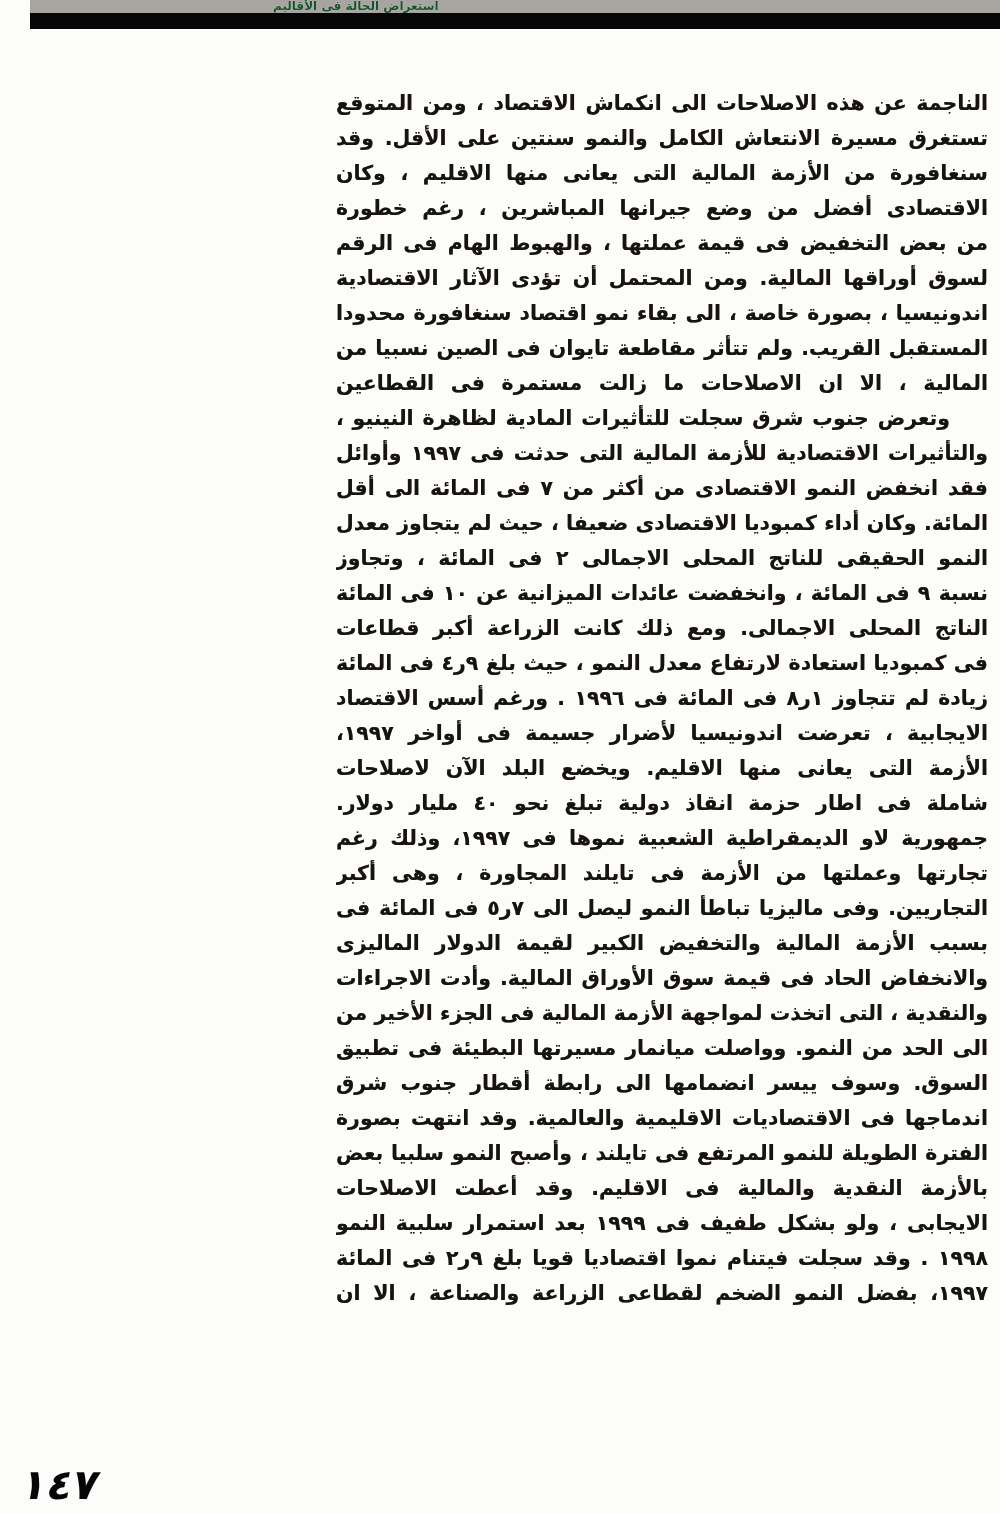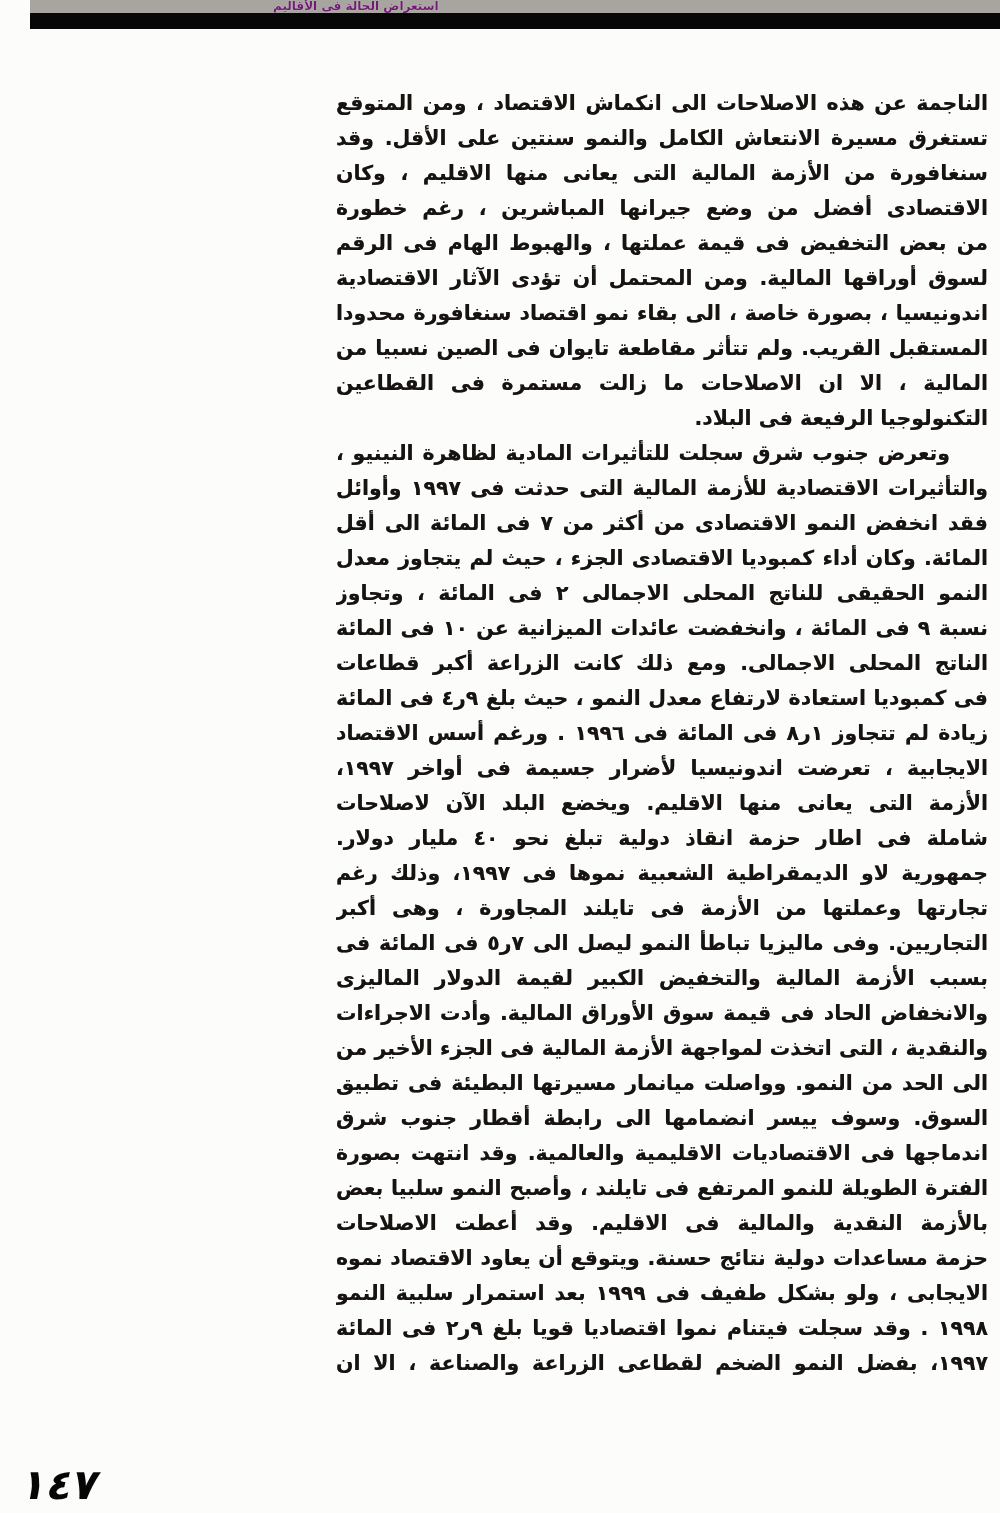--- a/index.html
+++ b/index.html
@@ -26,21 +26,21 @@
     background: #a8a5a0;
   }
   .header-title {
     position: absolute;
     top: -1px;
     left: 243px;
     height: 14px;
     line-height: 14px;
     font-size: 12px;
     font-weight: bold;
-    color: #701a75;
+    color: #14532d;
     direction: rtl;
     white-space: nowrap;
     text-shadow: 0 0 1px #e8e6e2;
   }
   .header-bar {
     position: absolute;
     top: 13px;
     left: 30px;
     right: 0;
     height: 16px;
@@ -99,45 +99,43 @@
 
   <div class="line line-body">الناجمة عن هذه الاصلاحات الى انكماش الاقتصاد ، ومن المتوقع أن</div>
       <div class="line line-body">تستغرق مسيرة الانتعاش الكامل والنمو سنتين على الأقل. وقد خرجت</div>
       <div class="line line-body">سنغافورة من الأزمة المالية التى يعانى منها الاقليم ، وكان وضعها</div>
       <div class="line line-body">الاقتصادى أفضل من وضع جيرانها المباشرين ، رغم خطورة معاناتها</div>
       <div class="line line-body">من بعض التخفيض فى قيمة عملتها ، والهبوط الهام فى الرقم الدليلى</div>
       <div class="line line-body">لسوق أوراقها المالية. ومن المحتمل أن تؤدى الآثار الاقتصادية الوافدة من</div>
       <div class="line line-body">اندونيسيا ، بصورة خاصة ، الى بقاء نمو اقتصاد سنغافورة محدودا فى</div>
       <div class="line line-body">المستقبل القريب. ولم تتأثر مقاطعة تايوان فى الصين نسبيا من الأزمة</div>
       <div class="line line-body">المالية ، الا ان الاصلاحات ما زالت مستمرة فى القطاعين المصرفى</div>
-      <div class="line line-para-end">التكنولوجيا الرفيعة فى البلاد.</div>
       <div class="line line-para-start">وتعرض جنوب شرق سجلت للتأثيرات المادية لظاهرة النينيو ،</div>
       <div class="line line-body">والتأثيرات الاقتصادية للأزمة المالية التى حدثت فى ١٩٩٧ وأوائل ١٩٩٨ .</div>
       <div class="line line-body">فقد انخفض النمو الاقتصادى من أكثر من ٧ فى المائة الى أقل من ٤ فى</div>
-      <div class="line line-body">المائة. وكان أداء كمبوديا الاقتصادى الجزء ، حيث لم يتجاوز معدل</div>
+      <div class="line line-body">المائة. وكان أداء كمبوديا الاقتصادى ضعيفا ، حيث لم يتجاوز معدل</div>
       <div class="line line-body">النمو الحقيقى للناتج المحلى الاجمالى ٢ فى المائة ، وتجاوز التضخم</div>
       <div class="line line-body">نسبة ٩ فى المائة ، وانخفضت عائدات الميزانية عن ١٠ فى المائة من</div>
       <div class="line line-body">الناتج المحلى الاجمالى. ومع ذلك كانت الزراعة أكبر قطاعات الاقتصاد</div>
       <div class="line line-body">فى كمبوديا استعادة لارتفاع معدل النمو ، حيث بلغ ٩ر٤ فى المائة بعد</div>
       <div class="line line-body">زيادة لم تتجاوز ١ر٨ فى المائة فى ١٩٩٦ . ورغم أسس الاقتصاد الكلى</div>
       <div class="line line-body">الايجابية ، تعرضت اندونيسيا لأضرار جسيمة فى أواخر ١٩٩٧، بسبب</div>
       <div class="line line-body">الأزمة التى يعانى منها الاقليم. ويخضع البلد الآن لاصلاحات اقتصادية</div>
       <div class="line line-body">شاملة فى اطار حزمة انقاذ دولية تبلغ نحو ٤٠ مليار دولار. وواصلت</div>
       <div class="line line-body">جمهورية لاو الديمقراطية الشعبية نموها فى ١٩٩٧، وذلك رغم تضرر</div>
       <div class="line line-body">تجارتها وعملتها من الأزمة فى تايلند المجاورة ، وهى أكبر شركائها</div>
       <div class="line line-body">التجاريين. وفى ماليزيا تباطأ النمو ليصل الى ٧ر٥ فى المائة فى ١٩٩٧،</div>
       <div class="line line-body">بسبب الأزمة المالية والتخفيض الكبير لقيمة الدولار الماليزى «الرنجيت» ،</div>
       <div class="line line-body">والانخفاض الحاد فى قيمة سوق الأوراق المالية. وأدت الاجراءات المالية</div>
       <div class="line line-body">والنقدية ، التى اتخذت لمواجهة الأزمة المالية فى الجزء الأخير من السنة ،</div>
       <div class="line line-body">الى الحد من النمو. وواصلت ميانمار مسيرتها البطيئة فى تطبيق اقتصاد</div>
       <div class="line line-body">السوق. وسوف ييسر انضمامها الى رابطة أقطار جنوب شرق آسيا</div>
       <div class="line line-body">اندماجها فى الاقتصاديات الاقليمية والعالمية. وقد انتهت بصورة قاطعة</div>
       <div class="line line-body">الفترة الطويلة للنمو المرتفع فى تايلند ، وأصبح النمو سلبيا بعض الشئ</div>
       <div class="line line-body">بالأزمة النقدية والمالية فى الاقليم. وقد أعطت الاصلاحات المنفذة فى اطار</div>
-      <div class="line line-body">حزمة مساعدات دولية نتائج حسنة. ويتوقع أن يعاود الاقتصاد نموه</div>
       <div class="line line-body">الايجابى ، ولو بشكل طفيف فى ١٩٩٩ بعد استمرار سلبية النمو فى</div>
       <div class="line line-body">١٩٩٨ . وقد سجلت فيتنام نموا اقتصاديا قويا بلغ ٩ر٢ فى المائة فى</div>
       <div class="line line-body">١٩٩٧، بفضل النمو الضخم لقطاعى الزراعة والصناعة ، الا ان النمو قد</div>
     </div>
 
   <div class="page-number">١٤٧</div>
 
 </div>
 
 </body></html>

